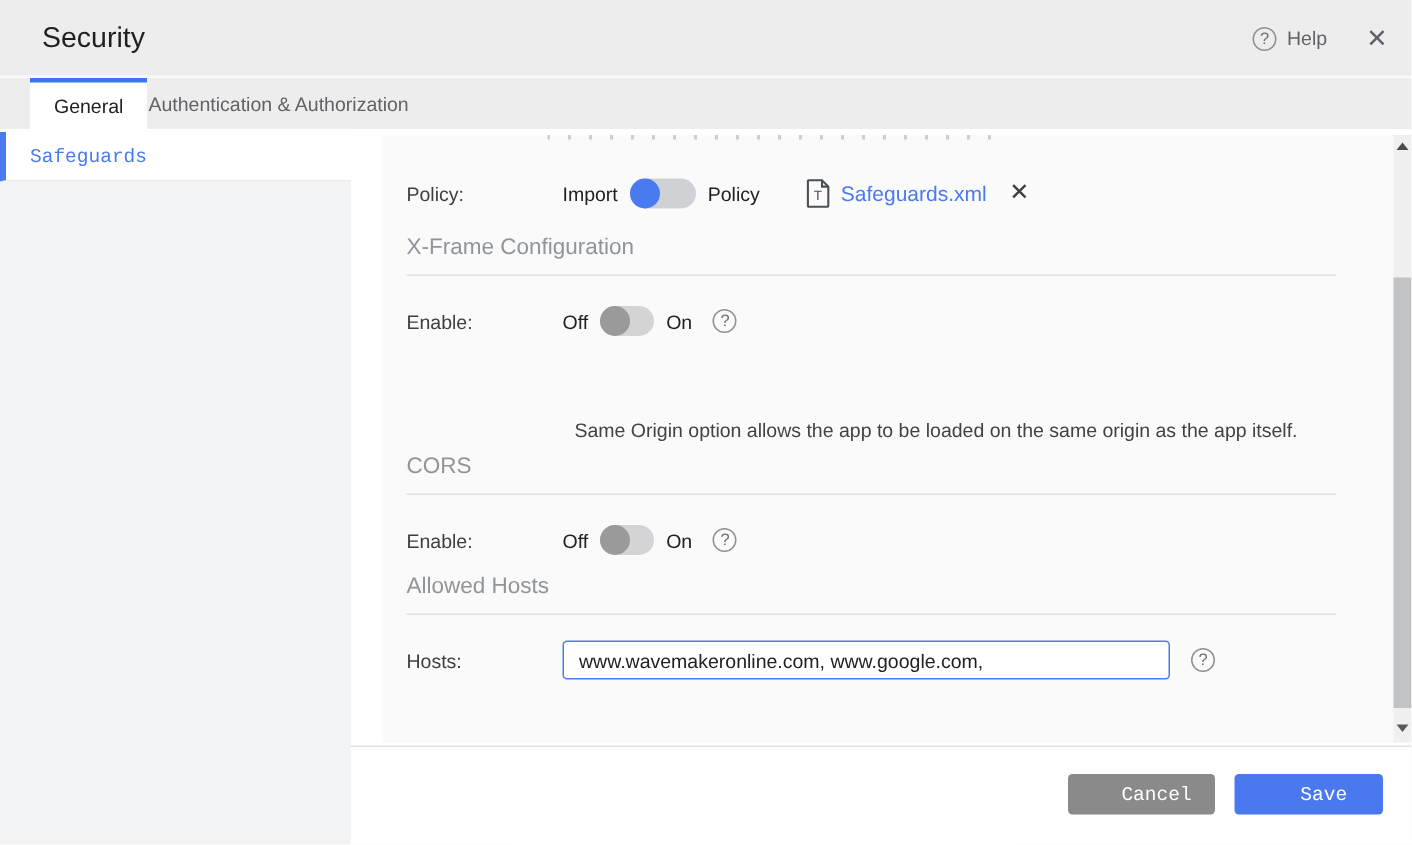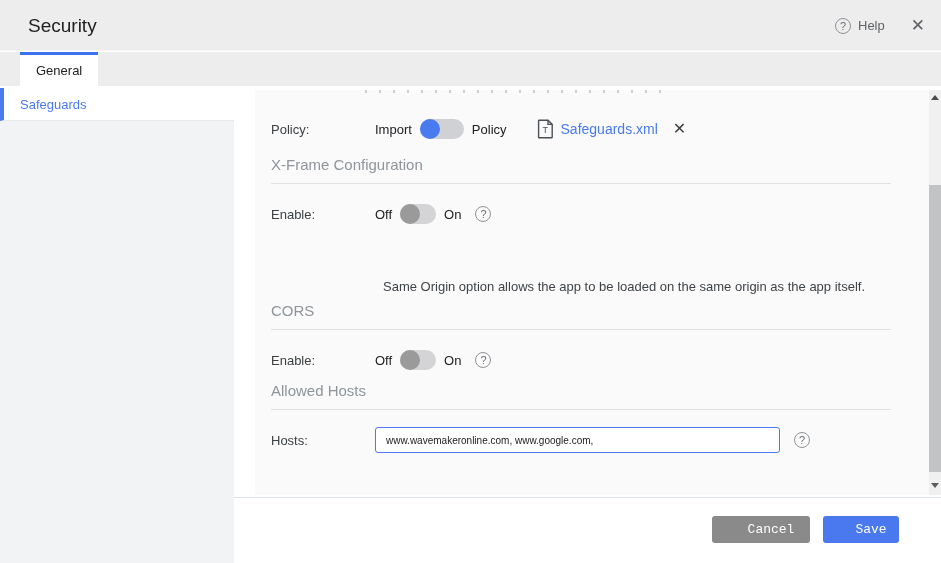--- a/index.html
+++ b/index.html
@@ -20,21 +20,21 @@
   
   .tabbar { position:absolute; left:0; top:52px; width:941px; height:34px; background:#ededed; }
   .tab { position:absolute; top:0; height:34px; font-size:13px; color:#5f6368; display:flex; align-items:center; cursor:pointer; }
   .tab.active { left:20px; padding:0 16px; background:#fff; border-top:3px solid #3b72ef; color:#202124; }
   .tab.plain  { left:85px; padding:0 14px; }
 
   
   .sidebar { position:absolute; left:0; top:87px; width:234px; bottom:0; background:#f2f3f4; border-top:1px solid #fff; }
   .side-item { height:33px; line-height:33px; padding-left:20px; font-size:13px; color:#3c4043;
                border-bottom:1px solid #e7e9eb; cursor:pointer; }
-  .side-item.active { background:#fff; border-left:4px solid #4a7af0; padding-left:16px; color:#4a7af0; }
+  .side-item.active { background:#fff; border-left:4px solid #4a7af0; padding-left:16px; color:#4a7af0;font-family:Liberation Mono, monospace; }
 
   
   .main { position:absolute; left:234px; top:87px; right:0; bottom:0; background:#fff; }
   .panel { position:absolute; left:21px; top:3px; width:674px; height:405px; background:#fafafa; }
 
   .remnant { position:absolute; left:110px; top:0; width:300px; height:3px; opacity:.55;
              background:repeating-linear-gradient(90deg,#a9a9a9 0 2px,transparent 2px 14px); }
 
   .row { position:absolute; left:16px; height:28px; display:flex; align-items:center; column-gap:8px;
          font-size:13px; color:#202124; }
@@ -54,56 +54,57 @@
   .filegroup { display:flex; align-items:center; column-gap:7px; margin-left:22px; }
   .filelink { color:#4a7af0; font-size:14px; text-decoration:none; cursor:pointer; }
   .removex { font-size:16px; color:#3c4043; margin-left:8px; cursor:pointer; line-height:1; }
 
   
   .selectbox { width:220px; height:27px; background:#ececec; border:1px solid #909090; display:flex;
                align-items:center; justify-content:space-between; padding:0 12px; cursor:pointer; color:#202124; }
 
   
   .hosts-input { width:405px; height:26px; border:1px solid #4a7af0; border-radius:3px; padding:0 10px;
-                 font-family:inherit; font-size:10px; color:#202124; background:#fff; outline:none; }
+                 font-family:inherit; font-size:13px; color:#202124; background:#fff; outline:none; }
   .hosts-help { margin-left:6px; }
 
   
   .sbar { position:absolute; left:695px; top:3px; width:12px; height:405px; background:#f0f0f0; }
   .sbar .thumb { position:absolute; left:0; top:95px; width:12px; height:287px; background:#c1c3c5; cursor:pointer; }
   .arrow-up { position:absolute; left:2px; top:5px; width:0; height:0;
               border-left:4px solid transparent; border-right:4px solid transparent; border-bottom:5px solid #4b4b4b; }
   .arrow-down { position:absolute; left:2px; bottom:7px; width:0; height:0;
               border-left:4px solid transparent; border-right:4px solid transparent; border-top:5px solid #5a5a5a; }
 
   
   .footer-line { position:absolute; left:0; top:410px; width:707px; border-top:1px solid #dde2e8; }
   .btn { position:absolute; top:429px; height:27px; border:none; border-radius:3px; color:#fff;
          font-family:Liberation Mono, monospace; font-size:13px; cursor:pointer;padding-left:20px; }
   .btn.cancel { left:478px; width:98px; background:#8a8a8a; }
-  .btn.save   { left:589px; width:76px; background:#4a79ef; }
+  .btn.save   { left:589px; width:99px; background:#4a79ef; }
 </style>
 </head>
 <body>
 
 <div class="window">
 
   <div class="hdr">
     <h1>Security</h1>
     <div class="hdr-right">
       <span class="help-wrap">
         <span class="qicon">?</span>
         <span>Help</span>
       </span>
       <span class="close-x">✕</span>
     </div>
   </div>
 
   <div class="tabbar">
     <div class="tab active">General</div>
+    <div class="tab plain">Authentication &amp; Authorization</div>
   </div>
 
   <div class="sidebar">
     <div class="side-item active">Safeguards</div>
   </div>
 
   <div class="main">
 
     <div class="panel">
 

